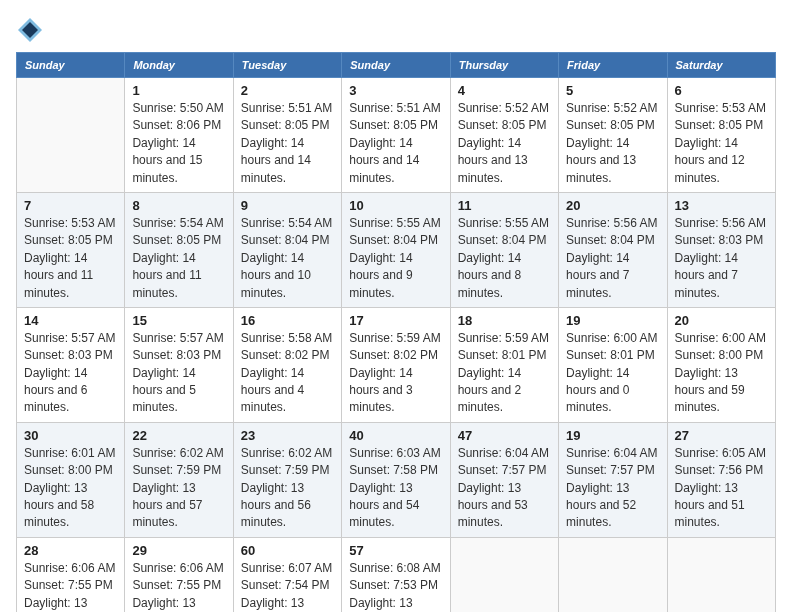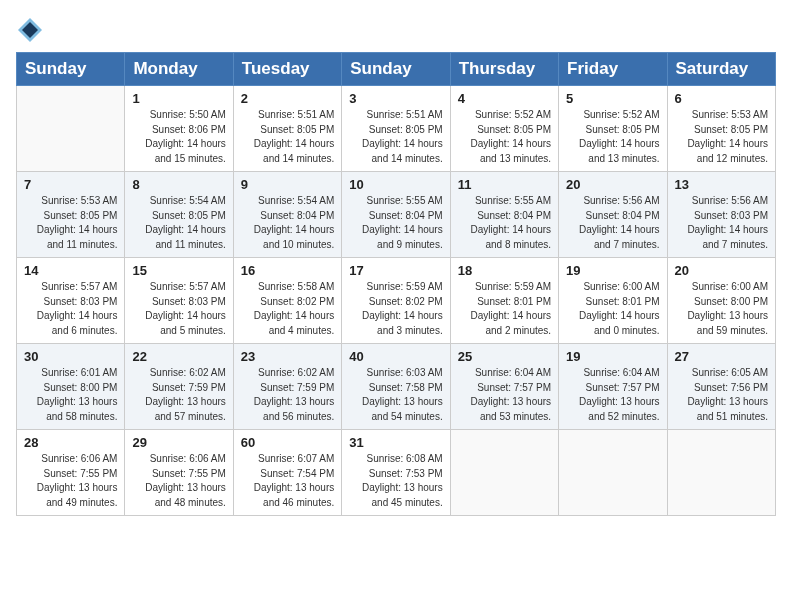--- a/index.html
+++ b/index.html
@@ -48,22 +48,23 @@
     .calendar {
       width: 100%;
       border-collapse: collapse;
       border: 1px solid #ccc;
     }
     .calendar th {
       background: #3a6fad;
       color: #fff;
       text-align: left;
       padding: 6px 8px;
-      font-size: 17px;
+      font-size: 11px;
       border: 1px solid #5588c0;
+      font-style: italic;
     }
     .calendar td {
       vertical-align: top;
       padding: 5px 7px;
       border: 1px solid #ccc;
       font-size: 11px;
       color: #333;
       min-width: 106px;
       min-height: 80px;
       background: #fff;
@@ -72,23 +73,22 @@
       background: #f9f9f9;
     }
     .day-number {
       font-size: 13px;
       font-weight: bold;
       color: #222;
       margin-bottom: 2px;
     }
     .day-info {
       line-height: 1.45;
-      font-size: 10px;
+      font-size: 12px;
       color: #333;
-      text-align: right;
     }
     .row-shade td {
       background: #f0f4f8;
     }
   </style>
 </head>
 <body>
 
 <div class="header">
   <div class="logo">
@@ -218,21 +218,21 @@
         </td>
         <td>
           <div class="day-number">23</div>
           <div class="day-info">Sunrise: 6:02 AM<br>Sunset: 7:59 PM<br>Daylight: 13 hours and 56 minutes.</div>
         </td>
         <td>
           <div class="day-number">40</div>
           <div class="day-info">Sunrise: 6:03 AM<br>Sunset: 7:58 PM<br>Daylight: 13 hours and 54 minutes.</div>
         </td>
         <td>
-          <div class="day-number">25</div>
+          <div class="day-number">47</div>
           <div class="day-info">Sunrise: 6:04 AM<br>Sunset: 7:57 PM<br>Daylight: 13 hours and 53 minutes.</div>
         </td>
         <td>
           <div class="day-number">19</div>
           <div class="day-info">Sunrise: 6:04 AM<br>Sunset: 7:57 PM<br>Daylight: 13 hours and 52 minutes.</div>
         </td>
         <td>
           <div class="day-number">27</div>
           <div class="day-info">Sunrise: 6:05 AM<br>Sunset: 7:56 PM<br>Daylight: 13 hours and 51 minutes.</div>
         </td>
@@ -244,21 +244,21 @@
         </td>
         <td>
           <div class="day-number">29</div>
           <div class="day-info">Sunrise: 6:06 AM<br>Sunset: 7:55 PM<br>Daylight: 13 hours and 48 minutes.</div>
         </td>
         <td>
           <div class="day-number">60</div>
           <div class="day-info">Sunrise: 6:07 AM<br>Sunset: 7:54 PM<br>Daylight: 13 hours and 46 minutes.</div>
         </td>
         <td>
-          <div class="day-number">31</div>
+          <div class="day-number">57</div>
           <div class="day-info">Sunrise: 6:08 AM<br>Sunset: 7:53 PM<br>Daylight: 13 hours and 45 minutes.</div>
         </td>
         <td class="empty"></td>
         <td class="empty"></td>
         <td class="empty"></td>
       </tr>
     </tbody>
 </table>
 
 </body></html>

